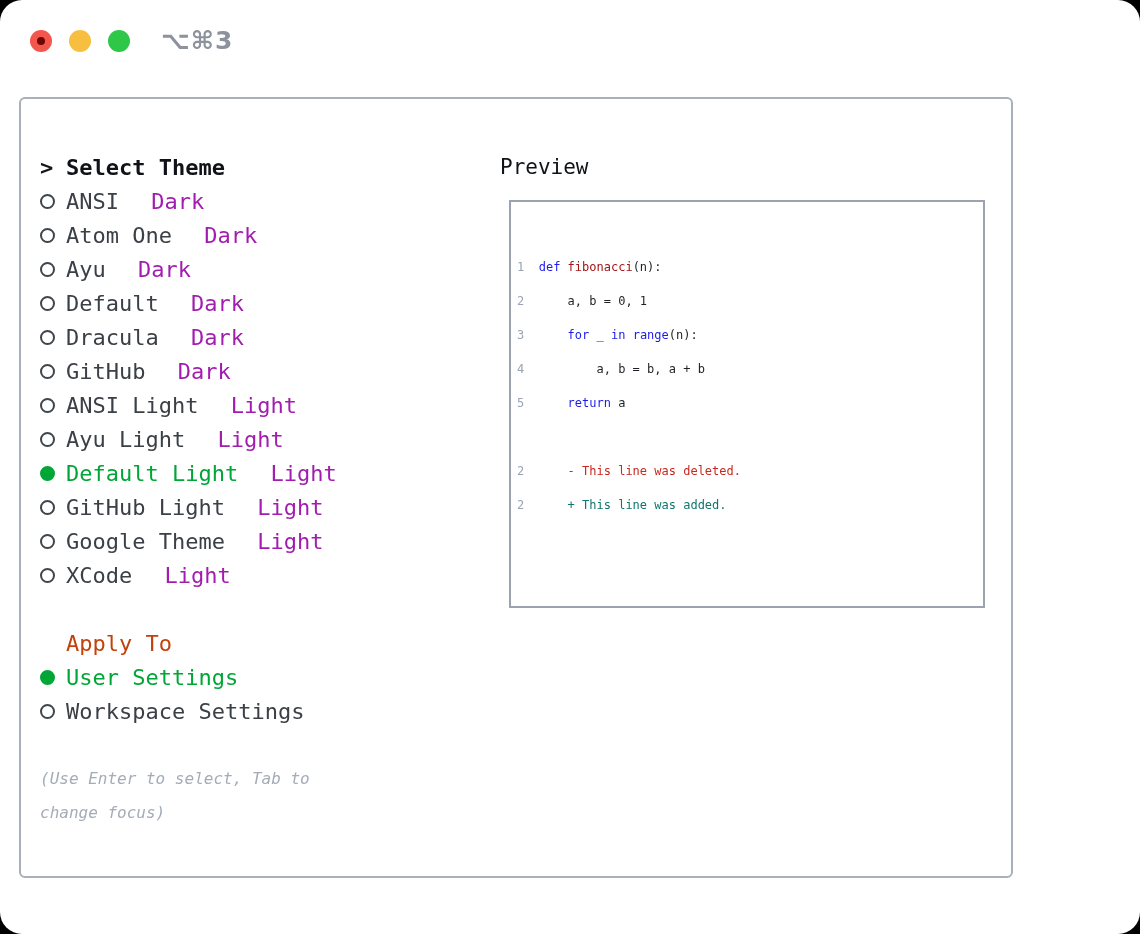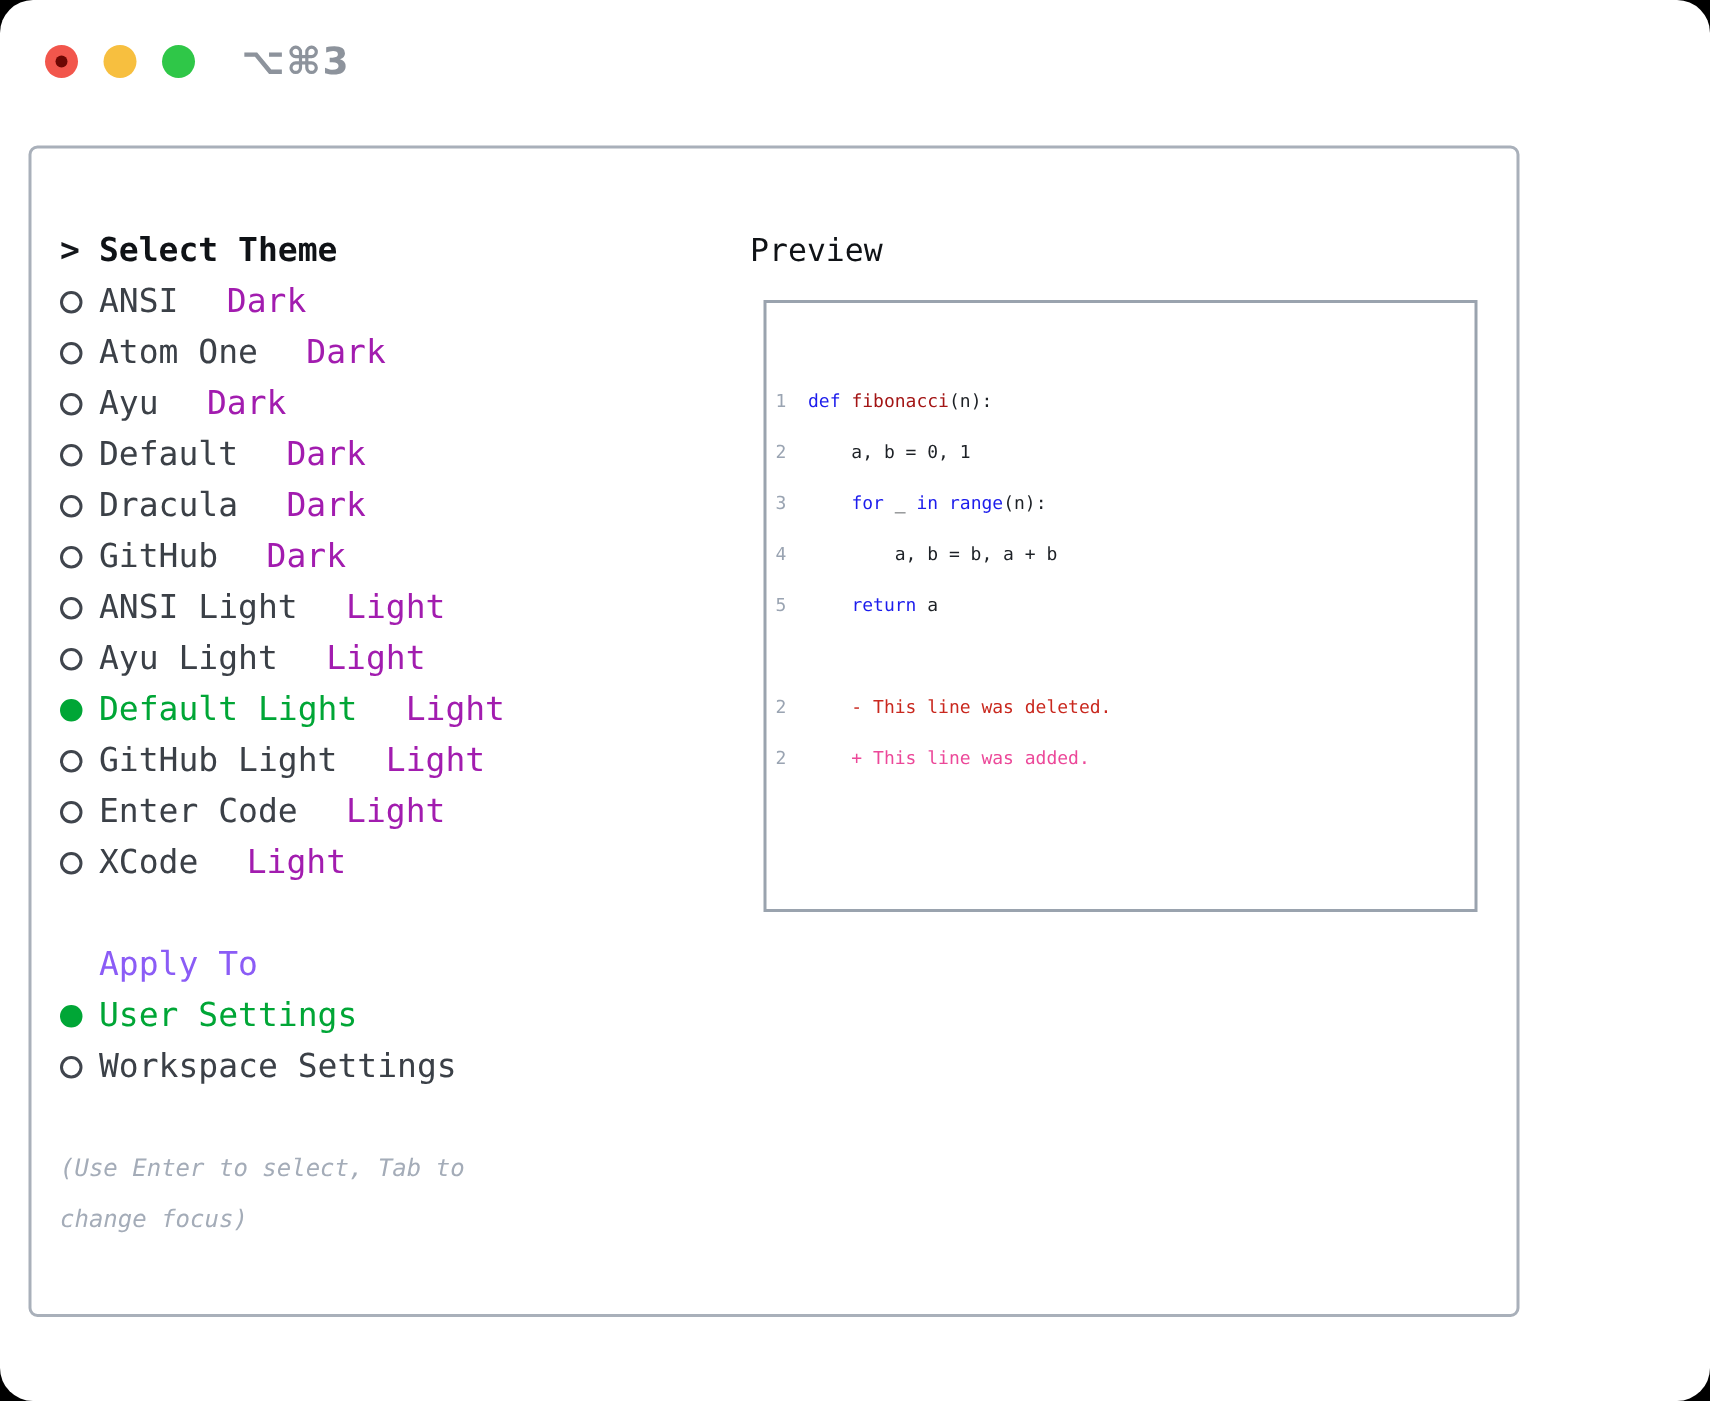--- a/index.html
+++ b/index.html
@@ -22,21 +22,21 @@
     border:2px solid #a9b0ba;border-radius:6px;background:#ffffff;box-sizing:border-box;
   }
   
   .left-panel{position:absolute;left:19px;top:51px;width:450px;}
   .row{display:flex;align-items:center;height:34px;white-space:pre;font-size:22px;color:#3b4047;}
   .row .marker{width:26px;display:flex;align-items:center;justify-content:flex-start;flex:none;}
   .prompt-char{font-weight:bold;color:#14171b;font-size:22px;}
   .radio{width:11px;height:11px;border-radius:50%;border:2px solid #40454d;box-sizing:content-box;}
   .radio.sel{background:#00a636;border-color:#00a636;}
   .heading{font-weight:bold;color:#0f1216;}
-  .subheading{color:#8b5cf6;}
+  .subheading{color:#c2410c;}
   .theme-name{color:#3b4047;}
   .theme-name.sel{color:#00a636;}
   .variant{color:#a21caf;margin-left:19px;}
   .opt-label{color:#3b4047;}
   .opt-label.sel{color:#00a636;}
   .blank-row{height:34px;}
   .hint{font-size:16px;line-height:34px;color:#a4acb8;white-space:pre;font-style:italic;}
   
   .right-panel{position:absolute;left:479px;top:51px;}
   .preview-heading{font-size:21px;line-height:34px;font-weight:normal;color:#0f1216;}
@@ -45,21 +45,21 @@
     border:2px solid #9aa3ae;box-sizing:border-box;background:#ffffff;
     padding:48px 0 0 6px;overflow:hidden;
   }
   .pline{white-space:pre;height:34px;line-height:34px;font-size:12px;color:#1d2126;}
   .lnum{color:#9aa4b2;}
   .seg-plain{color:#1d2126;}
   .seg-kw{color:#1c1cec;}
   .seg-fn{color:#a31515;}
   .seg-ctx{color:#8a9199;}
   .seg-del{color:#c9281e;}
-  .seg-add{color:#ec4899;}
+  .seg-add{color:#0f766e;}
 </style>
 </head>
 <body>
 
 <div class="window">
 
   <div class="titlebar">
     <span class="dot dot-red">
         <span class="inner"></span>
       </span>
@@ -83,21 +83,21 @@
           <div class="row"><span class="marker"><span class="radio"></span></span><span class="theme-name">ANSI</span><span class="variant"> Dark</span></div>
           <div class="row"><span class="marker"><span class="radio"></span></span><span class="theme-name">Atom One</span><span class="variant"> Dark</span></div>
           <div class="row"><span class="marker"><span class="radio"></span></span><span class="theme-name">Ayu</span><span class="variant"> Dark</span></div>
           <div class="row"><span class="marker"><span class="radio"></span></span><span class="theme-name">Default</span><span class="variant"> Dark</span></div>
           <div class="row"><span class="marker"><span class="radio"></span></span><span class="theme-name">Dracula</span><span class="variant"> Dark</span></div>
           <div class="row"><span class="marker"><span class="radio"></span></span><span class="theme-name">GitHub</span><span class="variant"> Dark</span></div>
           <div class="row"><span class="marker"><span class="radio"></span></span><span class="theme-name">ANSI Light</span><span class="variant"> Light</span></div>
           <div class="row"><span class="marker"><span class="radio"></span></span><span class="theme-name">Ayu Light</span><span class="variant"> Light</span></div>
           <div class="row"><span class="marker"><span class="radio sel"></span></span><span class="theme-name sel">Default Light</span><span class="variant"> Light</span></div>
           <div class="row"><span class="marker"><span class="radio"></span></span><span class="theme-name">GitHub Light</span><span class="variant"> Light</span></div>
-          <div class="row"><span class="marker"><span class="radio"></span></span><span class="theme-name">Enter Code</span><span class="variant"> Light</span></div>
+          <div class="row"><span class="marker"><span class="radio"></span></span><span class="theme-name">Google Theme</span><span class="variant"> Light</span></div>
           <div class="row"><span class="marker"><span class="radio"></span></span><span class="theme-name">XCode</span><span class="variant"> Light</span></div>
         </div>
 
       <div class="blank-row"></div>
 
       <div class="row">
         <span class="marker"></span>
         <span class="subheading">Apply To</span>
       </div>
 

